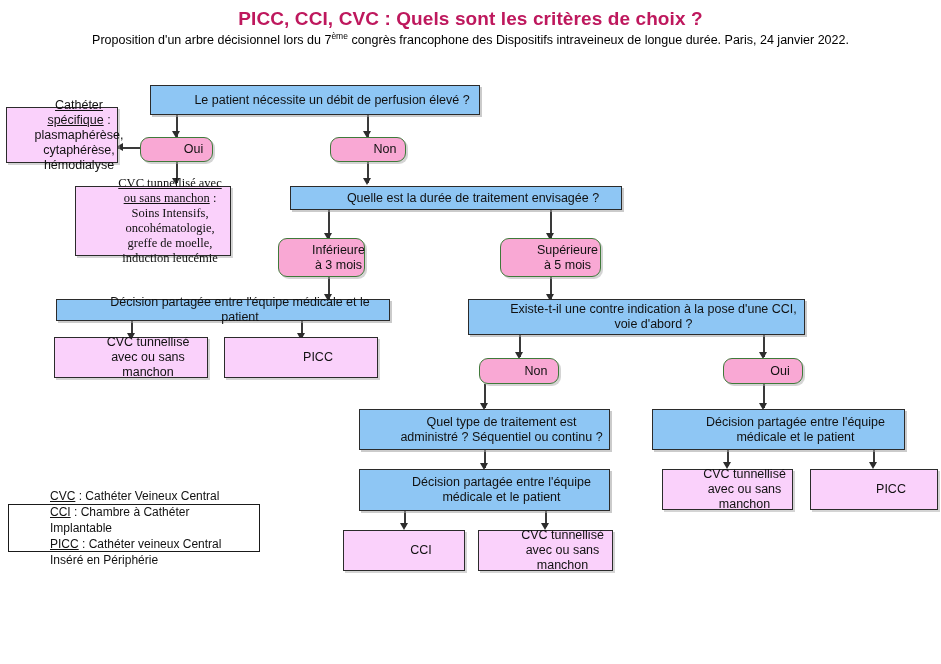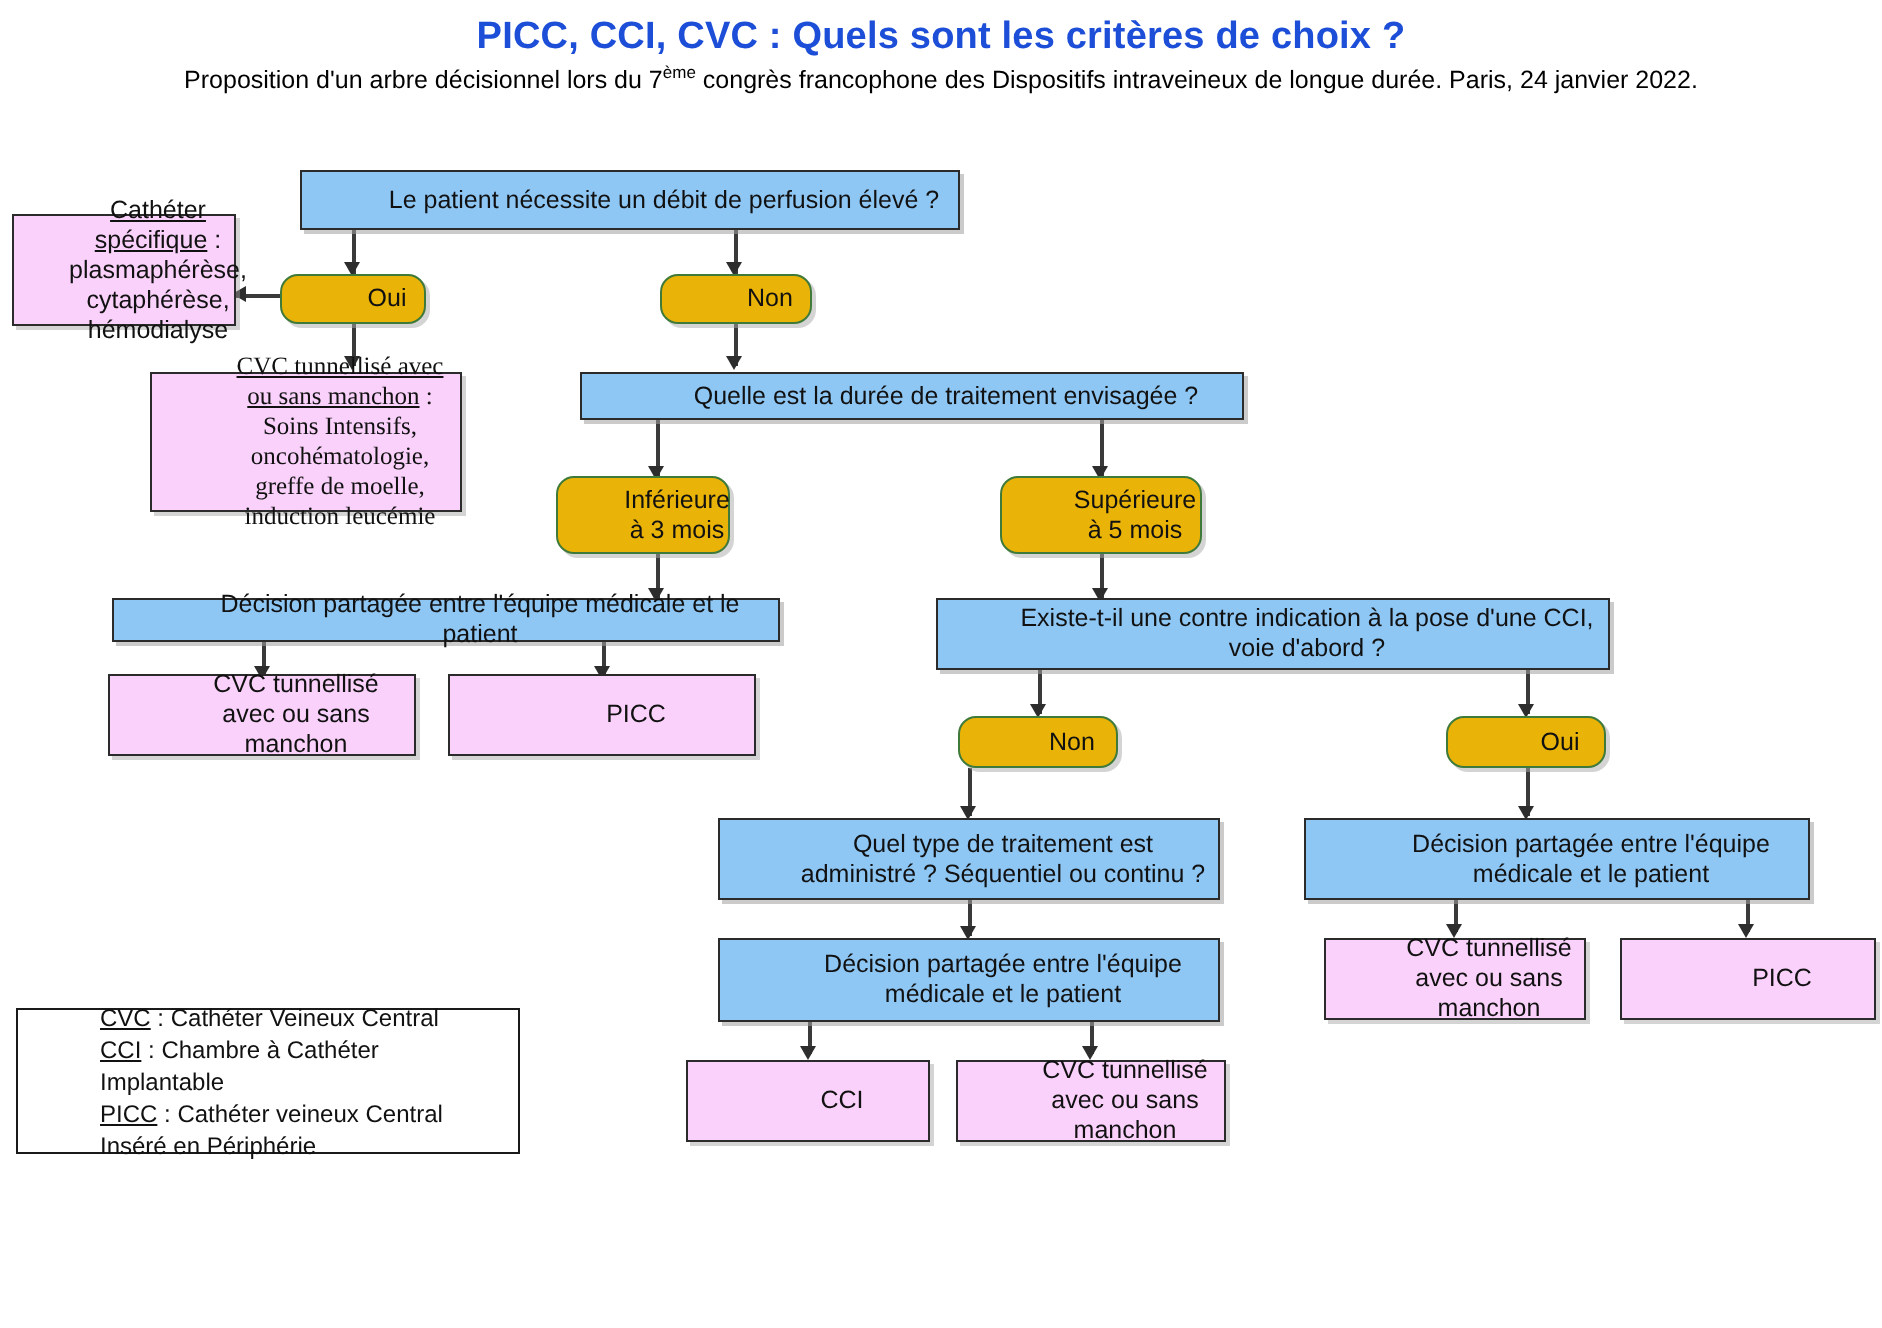--- a/index.html
+++ b/index.html
@@ -26,21 +26,21 @@
   
   .title {
     position: absolute;
     left: 0;
     top: 8px;
     width: 941px;
     text-align: center;
     font-size: 19px;
     font-weight: bold;
     letter-spacing: 0.1px;
-    color: #1d4ed8;
+    color: #be185d;
   }
   .subtitle {
     position: absolute;
     left: 0;
     top: 33px;
     width: 941px;
     text-align: center;
     font-size: 12.5px;
     color: #000;
     white-space: nowrap;
@@ -70,21 +70,21 @@
     background: #8ec6f4;
     border: 1px solid #2b2b2b;
     box-shadow: 2px 2px 0 rgba(160,160,160,0.55);
   }
   .pink {
     background: #fad1fb;
     border: 1px solid #2b2b2b;
     box-shadow: 2px 2px 0 rgba(160,160,160,0.45);
   }
   .green {
-    background: #eab308;
+    background: #f9a8d4;
     border: 1px solid #3f7a3a;
     border-radius: 9px;
     box-shadow: 2px 2px 0 rgba(170,170,170,0.5);
   }
   .plain {
     background: #ffffff;
     border: 1px solid #1a1a1a;
   }
   .plain .txt { text-align: left; padding: 0 8px; }
 
@@ -271,21 +271,21 @@
     <span class="txt">Décision partagée entre l'équipe médicale et le patient</span>
   </div>
 
   <div class="node pink" style="left:662px; top:469px; width:131px; height:41px;">
     <span class="txt">CVC tunnellisé avec ou sans manchon</span>
   </div>
   <div class="node pink" style="left:810px; top:469px; width:128px; height:41px;">
     <span class="txt">PICC</span>
   </div>
 
-  <div id="legend" class="node plain" style="left:8px; top:504px; width:252px; height:73px;align-items:center;">
+  <div id="legend" class="node plain" style="left:8px; top:504px; width:252px; height:48px;align-items:center;">
     <span class="txt">
       <span class="row"><span class="u">CVC</span><span> : </span><span>Cathéter Veineux Central</span></span><br>
       <span class="row"><span class="u">CCI</span><span> : </span><span>Chambre à Cathéter Implantable</span></span><br>
       <span class="row"><span class="u">PICC</span><span> : </span><span>Cathéter veineux Central Inséré en Périphérie</span></span>
     </span>
   </div>
 
 </div>
 
 </body></html>

